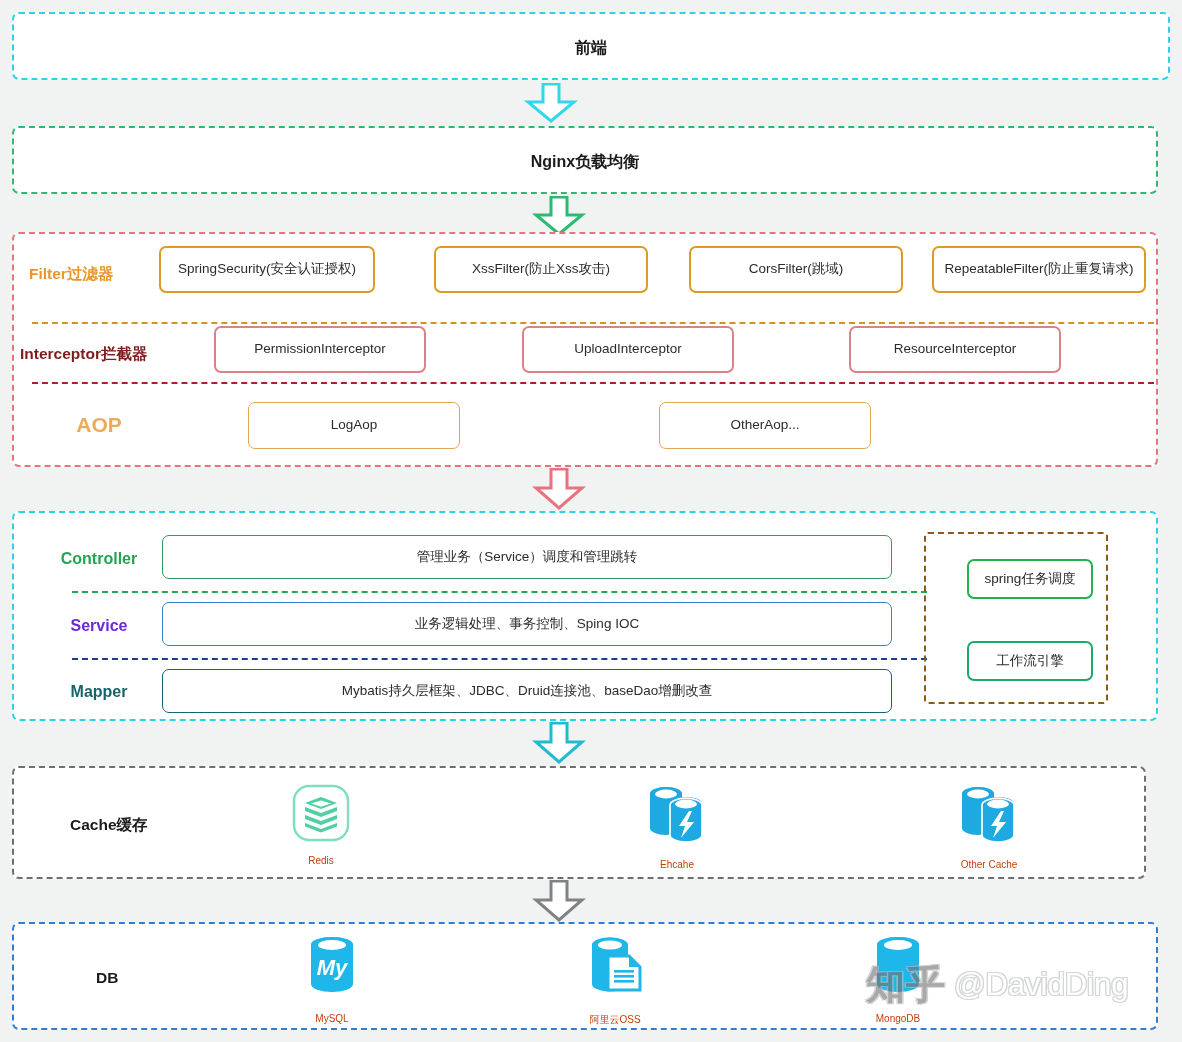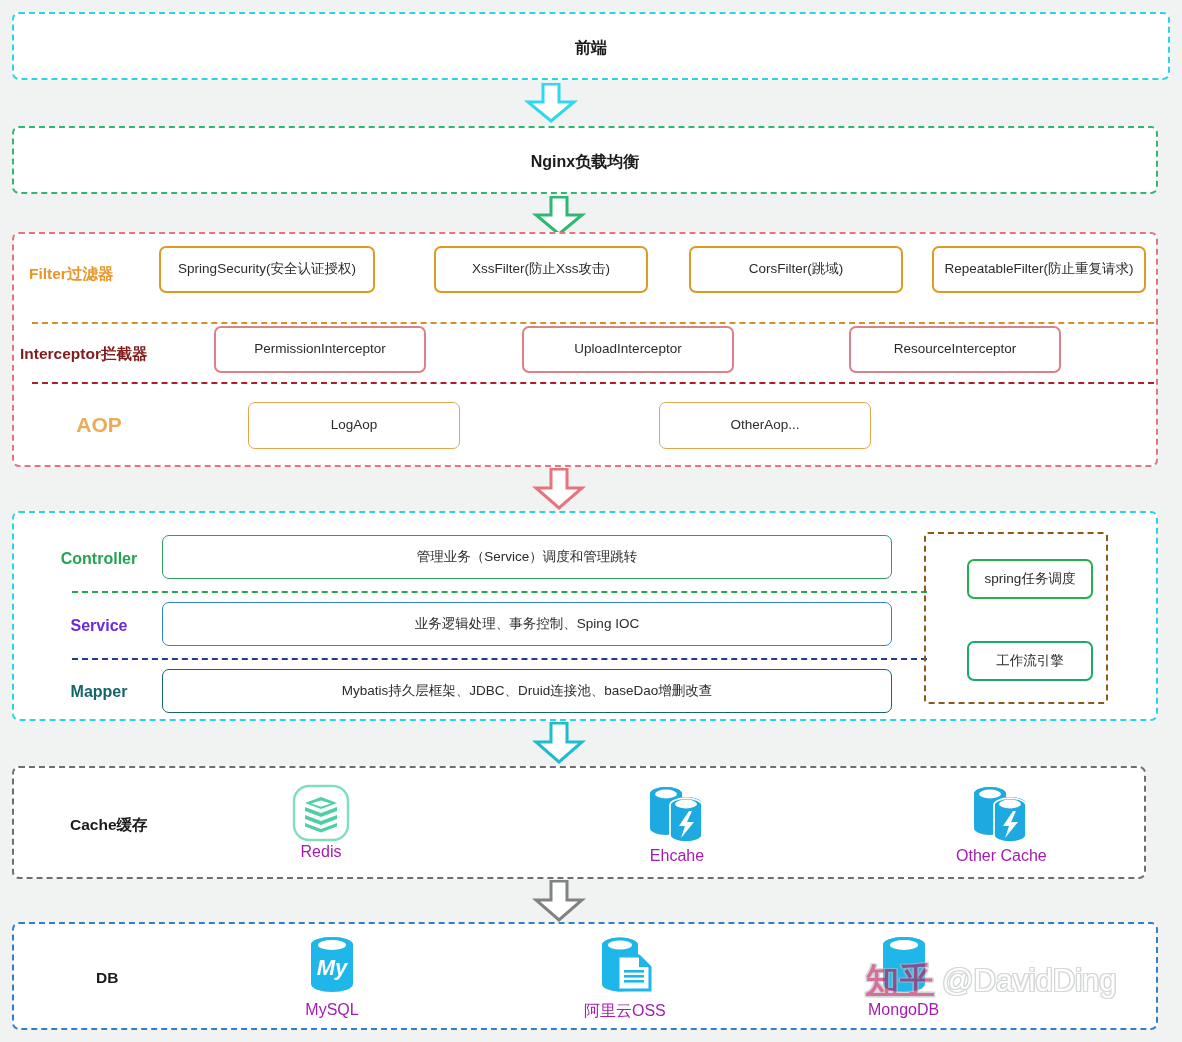--- a/index.html
+++ b/index.html
@@ -95,44 +95,43 @@
   .arrow { position: absolute; }
 
   
   .iconstack {
     position: absolute;
     display: flex;
     flex-direction: column;
     align-items: center;
   }
   .iconcap {
-    margin-top: 1px;
-    font-size: 16px;
-    color: #a21caf;
+    margin-top: 13px;
+    font-size: 10px;
+    color: #c2410c;
     white-space: nowrap;
   }
 
   
   #watermark {
     position: absolute;
     display: flex;
     align-items: center;
     gap: 8px;
     opacity: 0.62;
     pointer-events: none;
   }
   #watermark .wm-cn {
-    font-size: 33px;
+    font-size: 39px;
     font-weight: bold;
-    color: #be185d;
+    color: #737373;
     text-shadow:
       -1.4px -1.4px 0 #b9bcbe,  1.4px -1.4px 0 #b9bcbe,
       -1.4px  1.4px 0 #b9bcbe,  1.4px  1.4px 0 #b9bcbe;
     letter-spacing: 1px;
-    text-decoration: underline;
   }
   #watermark .wm-handle {
     font-size: 31px;
     color: #ffffff;
     text-shadow:
       -1.3px -1.3px 0 #bcbfc1,  1.3px -1.3px 0 #bcbfc1,
       -1.3px  1.3px 0 #bcbfc1,  1.3px  1.3px 0 #bcbfc1;
   }
 </style>
 </head>

